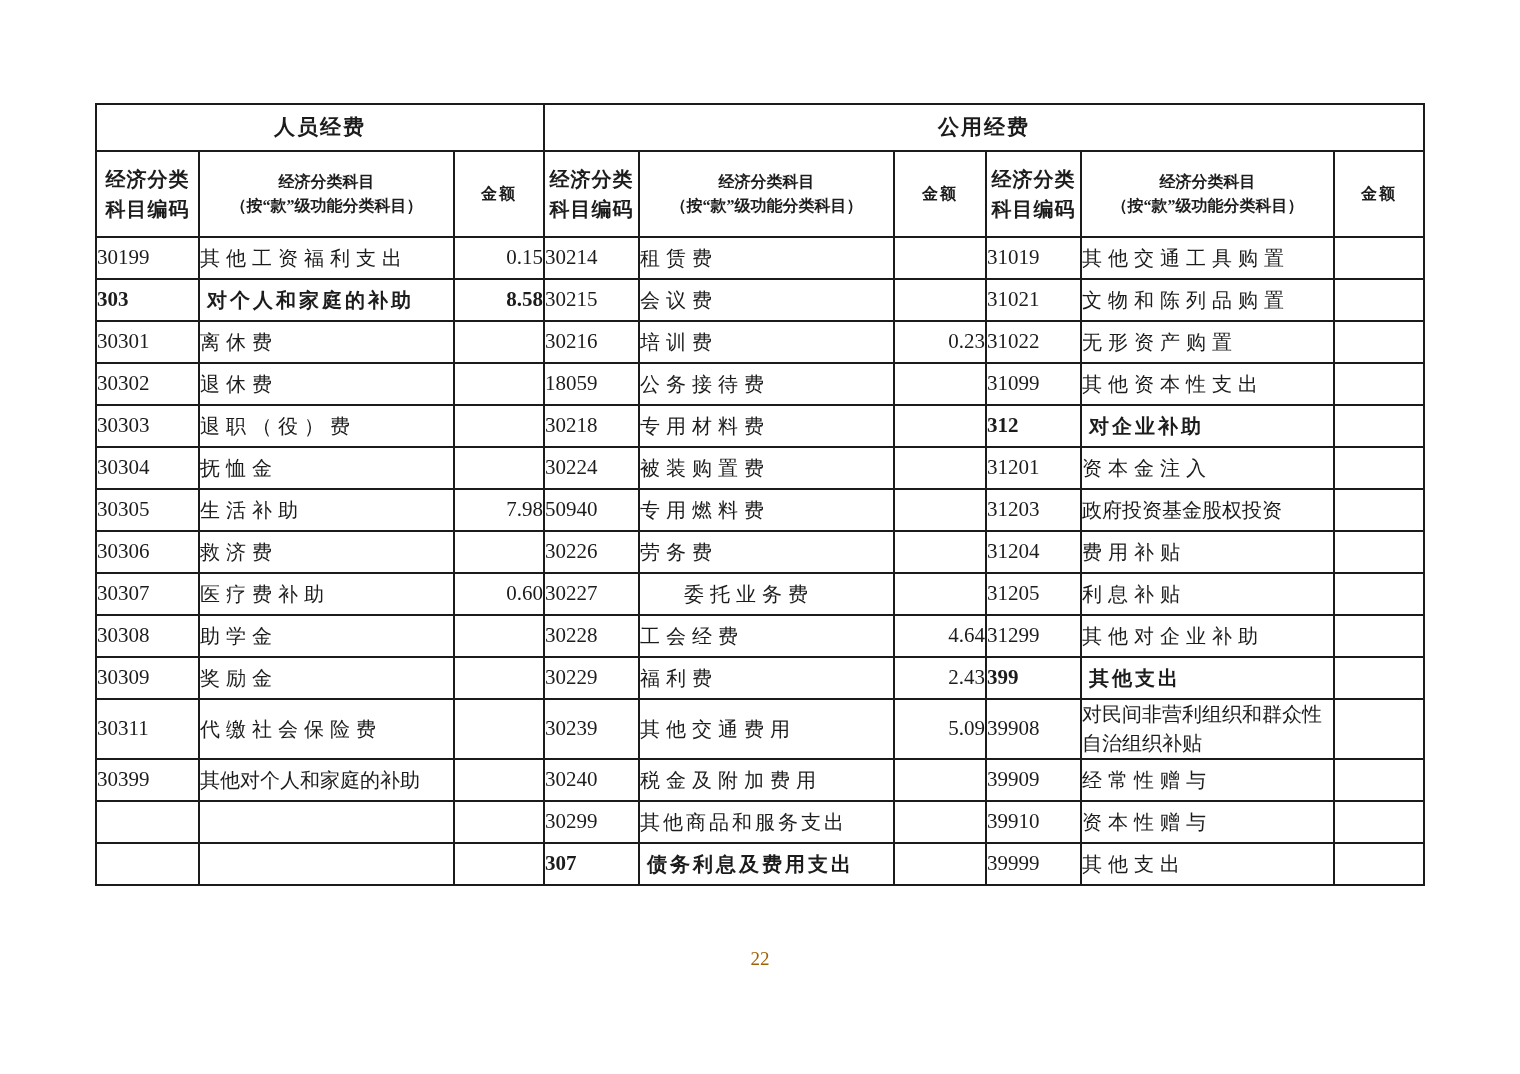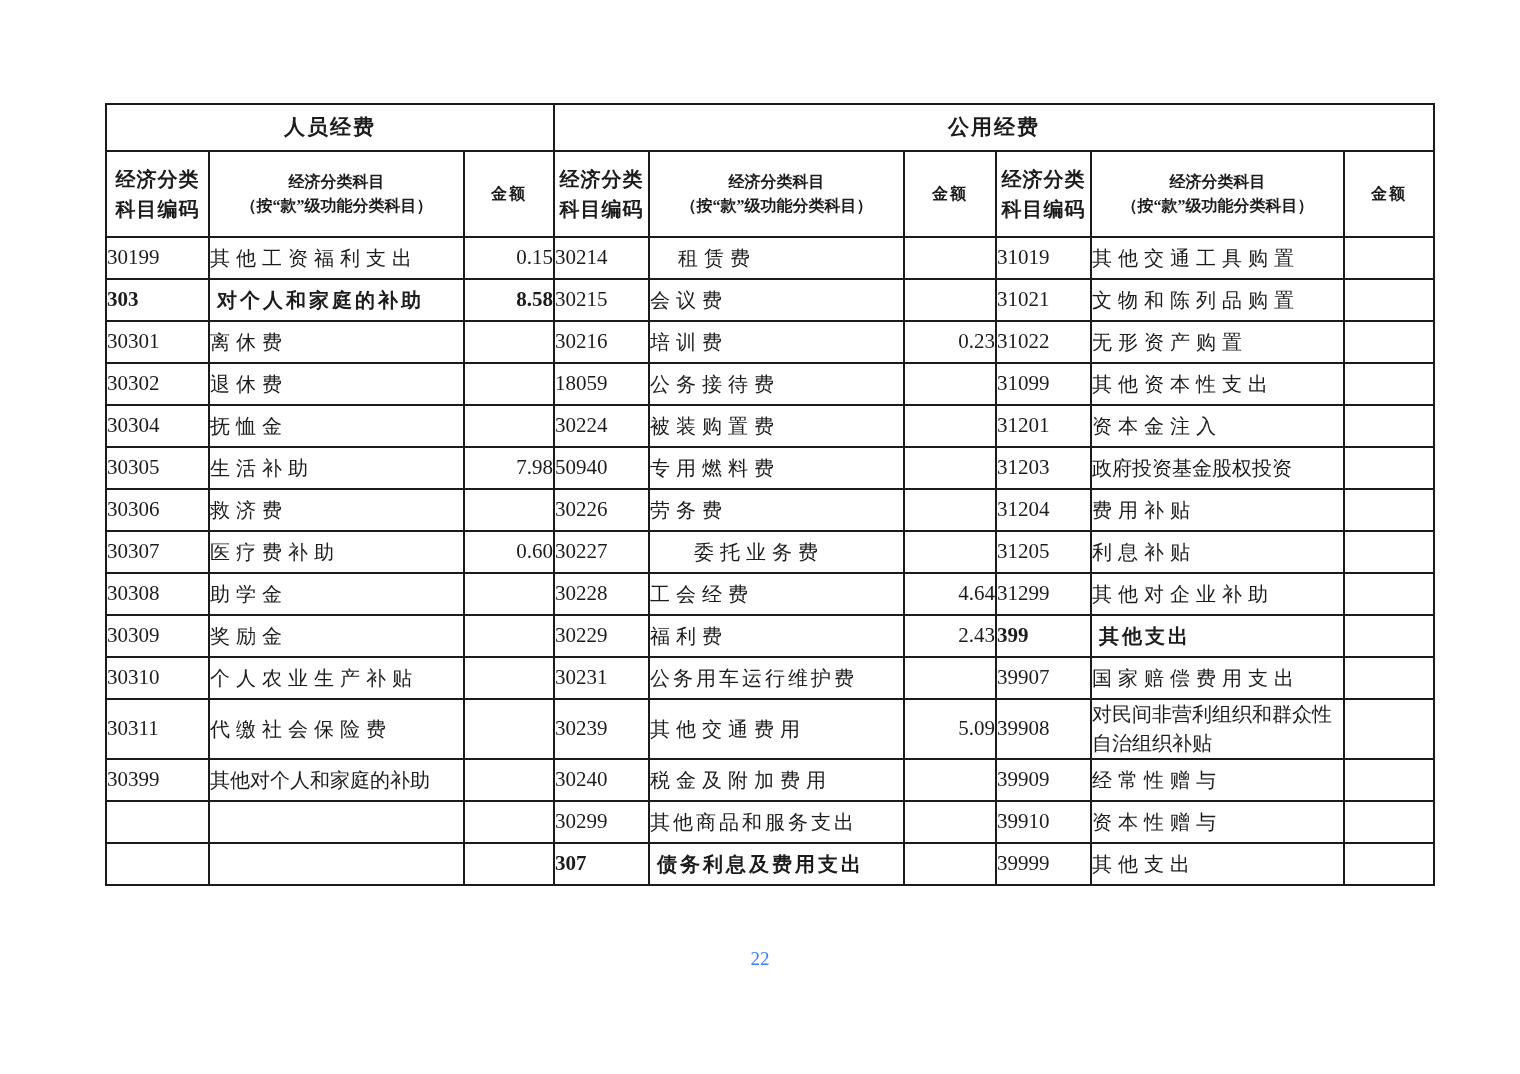--- a/index.html
+++ b/index.html
@@ -2,21 +2,21 @@
 <html><head>
 <meta charset="utf-8">
 <style>
   html,body { margin:0; padding:0; background:#ffffff; }
   .sheet {
     position:relative; width:1520px; height:1074px; background:#ffffff;
     font-family:"Liberation Serif","DejaVu Serif",serif; color:#1c1c1c;
     overflow:hidden;
   }
   table.budget {
-    position:absolute; left:105px; top:103px; width:1328px;
+    position:absolute; left:95px; top:103px; width:1328px;
     border-collapse:collapse; table-layout:fixed; background:#b91c1c;border-radius:32px;
   }
   table.budget th, table.budget td {
     border:2px solid #1b1b1b; padding:0; vertical-align:middle;
     overflow:hidden; background:#ffffff;
   }
   tr.group-row th {
     height:45px; font-size:21px; font-weight:bold; text-align:center;
     letter-spacing:2px; line-height:1.2;
   }
@@ -25,21 +25,21 @@
   th.h-subj   { font-size:16px; padding:2px 4px; }
   th.h-amt    { font-size:16px; letter-spacing:2px; }
   tbody tr { height:42px; }
   td.code   { font-size:21px; text-align:left; padding:2px 4px 2px 12px; line-height:1.3; }
   td.subject{ font-size:20px; text-align:left; padding:3px 4px 3px 28px; line-height:1.45; }
   td.amount { font-size:21px; text-align:right; padding:2px 8px 2px 2px; line-height:1.3; }
   td.bold   { font-weight:bold; }
   td.subject.bold { padding-left:7px; }
   .page-number {
     position:absolute; left:0; right:0; top:948px; text-align:center;
-    font-size:19px; color:#3b82f6;
+    font-size:19px; color:#a16207;
   }
 </style>
 </head>
 <body>
 
 <div class="sheet">
 
   <table class="budget">
     <colgroup>
       <col style="width:103px">
@@ -79,21 +79,21 @@
         </th>
         <th class="h-amt">金额</th>
       </tr>
     </thead>
     <tbody id="table-body">
         <tr>
           <td class="code">30199</td>
           <td class="subject" style="letter-spacing: 6px;">其他工资福利支出</td>
           <td class="amount">0.15</td>
           <td class="code">30214</td>
-          <td class="subject" style="letter-spacing: 6px; padding-left: 28px;">租赁费</td>
+          <td class="subject" style="letter-spacing: 6px;">租赁费</td>
           <td class="amount"></td>
           <td class="code">31019</td>
           <td class="subject" style="letter-spacing: 6px;">其他交通工具购置</td>
           <td class="amount"></td>
         </tr>
         <tr>
           <td class="code bold">303</td>
           <td class="subject bold" style="letter-spacing: 3px;">对个人和家庭的补助</td>
           <td class="amount bold">8.58</td>
           <td class="code">30215</td>
@@ -117,20 +117,31 @@
         <tr>
           <td class="code">30302</td>
           <td class="subject" style="letter-spacing: 6px;">退休费</td>
           <td class="amount"></td>
           <td class="code">18059</td>
           <td class="subject" style="letter-spacing: 6px;">公务接待费</td>
           <td class="amount"></td>
           <td class="code">31099</td>
           <td class="subject" style="letter-spacing: 6px;">其他资本性支出</td>
           <td class="amount"></td>
+        </tr>
+        <tr>
+          <td class="code">30303</td>
+          <td class="subject" style="letter-spacing: 6px;">退职（役）费</td>
+          <td class="amount"></td>
+          <td class="code">30218</td>
+          <td class="subject" style="letter-spacing: 6px;">专用材料费</td>
+          <td class="amount"></td>
+          <td class="code bold">312</td>
+          <td class="subject bold" style="letter-spacing: 3px;">对企业补助</td>
+          <td class="amount bold"></td>
         </tr>
         <tr>
           <td class="code">30304</td>
           <td class="subject" style="letter-spacing: 6px;">抚恤金</td>
           <td class="amount"></td>
           <td class="code">30224</td>
           <td class="subject" style="letter-spacing: 6px;">被装购置费</td>
           <td class="amount"></td>
           <td class="code">31201</td>
           <td class="subject" style="letter-spacing: 6px;">资本金注入</td>
@@ -185,31 +196,20 @@
           <td class="subject" style="letter-spacing: 6px;">奖励金</td>
           <td class="amount"></td>
           <td class="code">30229</td>
           <td class="subject" style="letter-spacing: 6px;">福利费</td>
           <td class="amount">2.43</td>
           <td class="code bold">399</td>
           <td class="subject bold" style="letter-spacing: 3px;">其他支出</td>
           <td class="amount bold"></td>
         </tr>
         <tr>
-          <td class="code">30310</td>
-          <td class="subject" style="letter-spacing: 6px;">个人农业生产补贴</td>
-          <td class="amount"></td>
-          <td class="code">30231</td>
-          <td class="subject" style="letter-spacing: 3px;">公务用车运行维护费</td>
-          <td class="amount"></td>
-          <td class="code">39907</td>
-          <td class="subject" style="letter-spacing: 6px;">国家赔偿费用支出</td>
-          <td class="amount"></td>
-        </tr>
-        <tr>
           <td class="code">30311</td>
           <td class="subject" style="letter-spacing: 6px;">代缴社会保险费</td>
           <td class="amount"></td>
           <td class="code">30239</td>
           <td class="subject" style="letter-spacing: 6px;">其他交通费用</td>
           <td class="amount">5.09</td>
           <td class="code">39908</td>
           <td class="subject" style="letter-spacing: 0px;">对民间非营利组织和群众性自治组织补贴</td>
           <td class="amount"></td>
         </tr>

